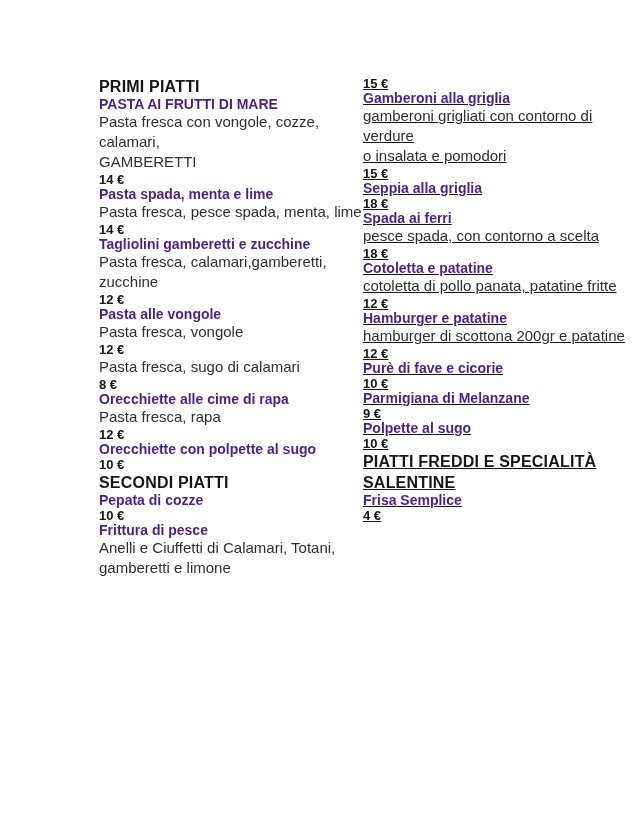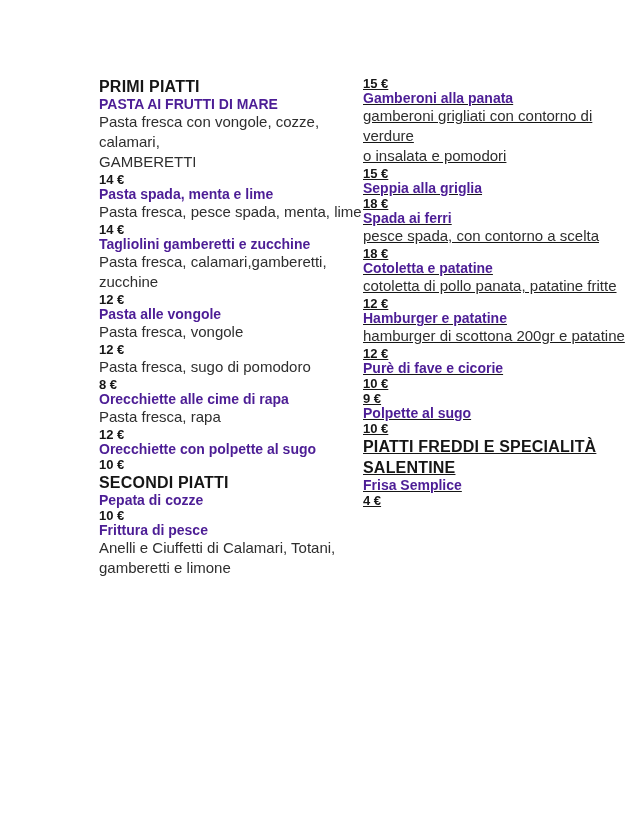--- a/index.html
+++ b/index.html
@@ -66,54 +66,55 @@
     <p class="blk name">Pasta spada, menta e lime</p>
     <p class="blk desc">Pasta fresca, pesce spada, menta, lime</p>
     <p class="blk price">14 €</p>
     <p class="blk name">Tagliolini gamberetti e zucchine</p>
     <p class="blk desc">Pasta fresca, calamari,gamberetti,
 zucchine</p>
     <p class="blk price">12 €</p>
     <p class="blk name">Pasta alle vongole</p>
     <p class="blk desc">Pasta fresca, vongole</p>
     <p class="blk price">12 €</p>
-    <p class="blk desc">Pasta fresca, sugo di pomodoro</p>
+    <p class="blk desc">Pasta fresca, sugo di calamari</p>
     <p class="blk price">8 €</p>
     <p class="blk name">Orecchiette alle cime di rapa</p>
     <p class="blk desc">Pasta fresca, rapa</p>
     <p class="blk price">12 €</p>
     <p class="blk name">Orecchiette con polpette al sugo</p>
     <p class="blk price">10 €</p>
     <p class="blk heading mt29">SECONDI PIATTI</p>
     <p class="blk name">Pepata di cozze</p>
     <p class="blk price">10 €</p>
     <p class="blk name">Frittura di pesce</p>
     <p class="blk desc">Anelli e Ciuffetti di Calamari, Totani,
 gamberetti e limone</p>
   </div>
 
   <div class="col col-right">
     <p class="blk price">15 €</p>
-    <p class="blk name">Gamberoni alla panata</p>
+    <p class="blk name">Gamberoni alla griglia</p>
     <p class="blk desc">gamberoni grigliati con contorno di verdure
 o insalata e pomodori</p>
     <p class="blk price">15 €</p>
     <p class="blk name">Seppia alla griglia</p>
     <p class="blk price">18 €</p>
     <p class="blk name">Spada ai ferri</p>
     <p class="blk desc">pesce spada, con contorno a scelta</p>
     <p class="blk price">18 €</p>
     <p class="blk name">Cotoletta e patatine</p>
     <p class="blk desc">cotoletta di pollo panata, patatine fritte</p>
     <p class="blk price">12 €</p>
     <p class="blk name">Hamburger e patatine</p>
     <p class="blk desc">hamburger di scottona 200gr e patatine</p>
     <p class="blk price">12 €</p>
     <p class="blk name">Purè di fave e cicorie</p>
     <p class="blk price">10 €</p>
+    <p class="blk name">Parmigiana di Melanzane</p>
     <p class="blk price">9 €</p>
     <p class="blk name">Polpette al sugo</p>
     <p class="blk price">10 €</p>
     <p class="blk heading mt52">PIATTI FREDDI E SPECIALITÀ
 SALENTINE</p>
     <p class="blk name mt23">Frisa Semplice</p>
     <p class="blk price">4 €</p>
   </div>
 
 </div>

